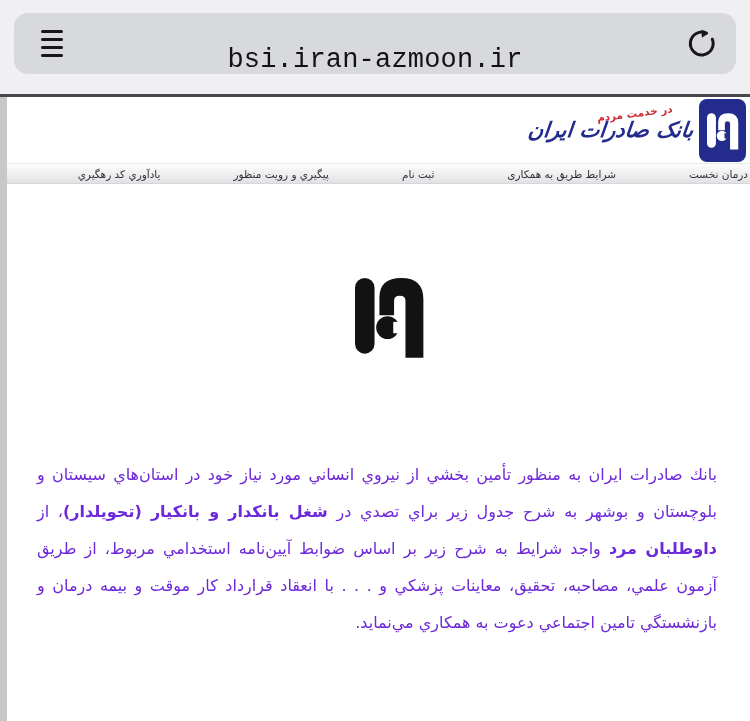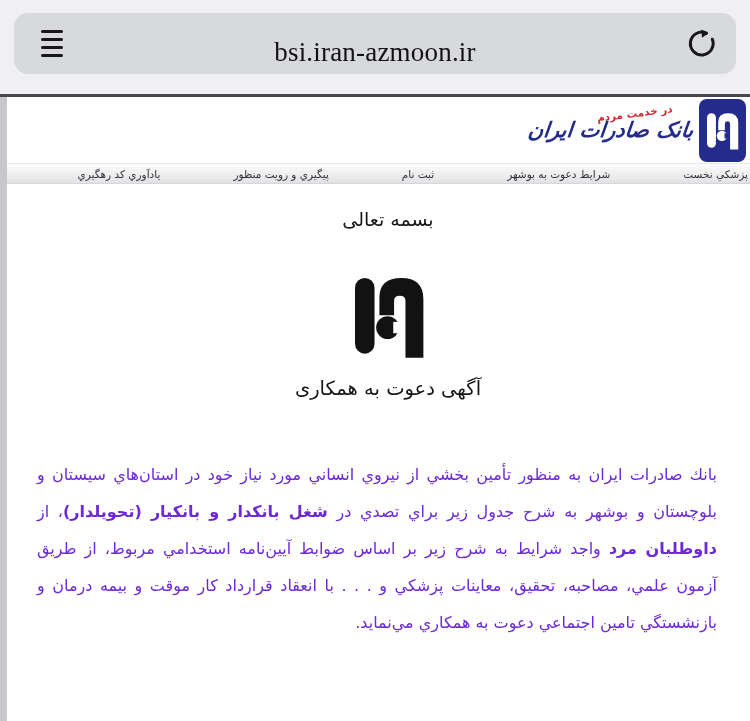--- a/index.html
+++ b/index.html
@@ -24,23 +24,23 @@
     border-radius: 14px;
   }
   .hamburger {
     position: absolute; left: 27px; top: 17px;
     width: 22px; height: 27px;
     display: flex; flex-direction: column; justify-content: space-between;
     cursor: pointer;
   }
   .hamburger span { display:block; width: 100%; height: 2.8px; background: #17171a; border-radius: 1.5px; }
   .url {
-    position: absolute; left: 60px; right: 60px; top: 4px; height: 70px;
+    position: absolute; left: 60px; right: 60px; top: 12px; height: 70px;
     display: flex; align-items: center; justify-content: center;
-    font-family: Liberation Serif, serif;
+    font-family: Liberation Mono, monospace;
     font-size: 27px; color: #121214; letter-spacing: 0.2px;
     white-space: nowrap;
   }
   .reload {
     position: absolute; right: 17px; top: 14px;
     width: 34px; height: 34px; cursor: pointer;
   }
 
   .chrome-divider {
     position: absolute; top: 94px; left: 0;
@@ -160,35 +160,33 @@
       <circle cx="40" cy="63" r="14" fill="#ffffff"></circle>
       <rect x="47" y="56" width="10" height="14" fill="#232c8c"></rect>
     </svg>
   </div>
   <div class="brand">
     <div class="brand-tagline">در خدمت مردم</div>
     <div class="brand-name">بانک صادرات ایران</div>
   </div>
 
   <div class="navbar">
-    <span class="nav-item">پزشكي نخست</span>
-    <span class="nav-item">شرایط دعوت به بوشهر</span>
+    <span class="nav-item">درمان نخست</span>
+    <span class="nav-item">شرایط طريق به همکاری</span>
     <span class="nav-item">ثبت نام</span>
     <span class="nav-item">پیگیري و رویت منظور</span>
     <span class="nav-item">یادآوري کد رهگیري</span>
     <span class="nav-item">ارتباط با ما</span>
   </div>
 
-  <div class="bismillah">بسمه تعالی</div>
 
   <div class="black-logo">
     <svg viewBox="0 0 86 100" width="70" height="82">
       <rect x="0" y="2" width="24" height="93" rx="12" fill="#121212"></rect>
       <path d="M30 48 V26 Q30 2 57 2 Q84 2 84 28 V100 H62 V30 Q62 24 55 24 Q48 24 48 30 V48 Z" fill="#121212"></path>
       <circle cx="40" cy="63" r="14" fill="#121212"></circle>
       <rect x="47" y="56" width="10" height="14" fill="#ffffff"></rect>
     </svg>
   </div>
 
-  <div class="announcement-title">آگهی دعوت به همکاری</div>
 
   <p class="paragraph"><span>بانك صادرات ايران به منظور تأمين بخشي از نيروي انساني مورد نياز خود در استان‌هاي سيستان و بلوچستان و بوشهر به شرح جدول زير براي تصدي در </span><b>شغل بانكدار و بانكيار (تحويلدار)</b><span>، از </span><b>داوطلبان مرد</b><span> واجد شرايط به شرح زير بر اساس ضوابط آيين‌نامه استخدامي مربوط، از طريق آزمون علمي، مصاحبه، تحقيق، معاينات پزشكي و . . . با انعقاد قرارداد كار موقت و بيمه درمان و بازنشستگي تامين اجتماعي دعوت به همكاري مي‌نمايد.</span></p>
 </div>
 
 </body></html>

